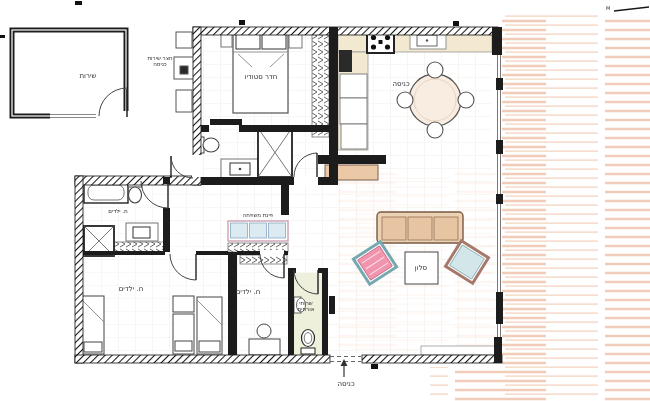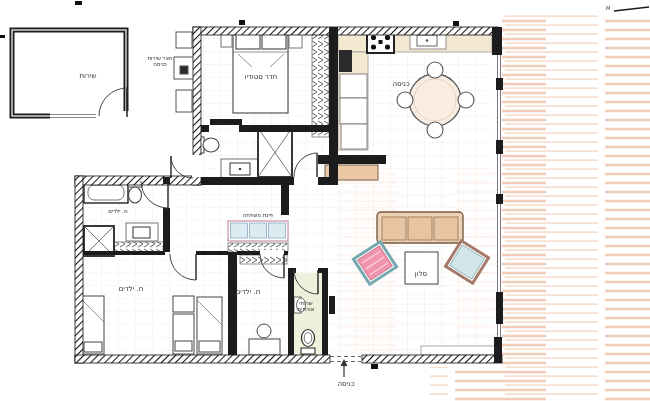--- a/index.html
+++ b/index.html
@@ -310,16 +310,16 @@
   <div class="lbl" style="left:261px;top:77px;">חדר סטודיו</div>
   <div class="lbl" style="left:401px;top:84px;">כניסה</div>
   <div class="lbl small" style="left:258px;top:215px;">פינת משפחה</div>
   <div class="lbl small" style="left:118px;top:211px;">מ. ילדים</div>
   <div class="lbl" style="left:131px;top:289px;">ח. ילדים</div>
   <div class="lbl" style="left:248px;top:292px;">ח. ילדים</div>
   <div class="lbl small" style="left:306px;top:306px;">
     <span>שרותי</span>
     <span>אורחים</span>
   </div>
-  <div class="lbl" style="left:421px;top:268px;margin-top:6px;">סלון</div>
+  <div class="lbl" style="left:421px;top:268px;">סלון</div>
   <div class="lbl" style="left:346px;top:384px;">כניסה</div>
   <div class="lbl tiny" style="left:606px;top:9px;">M</div>
 </div>
 
 </body></html>

